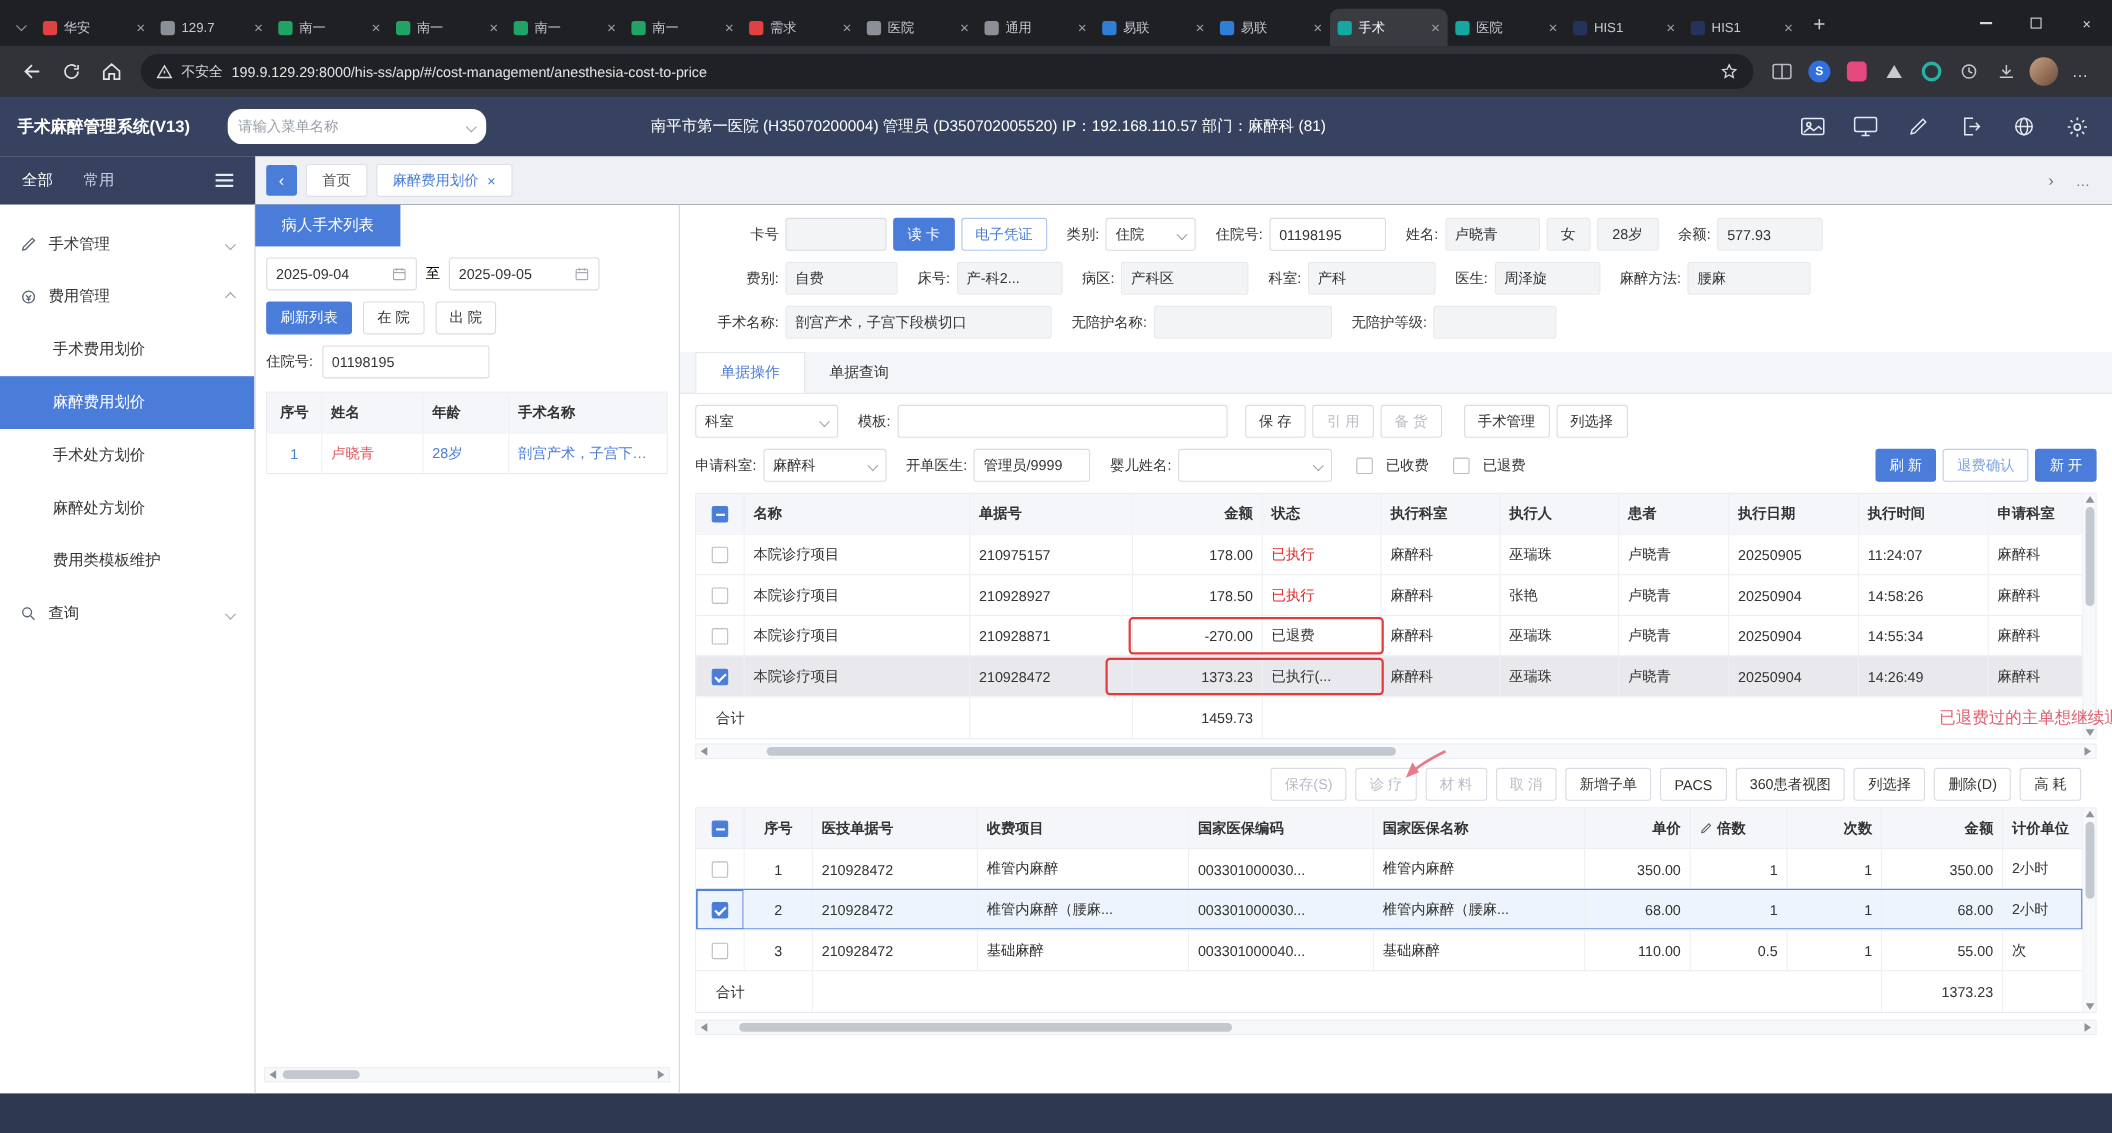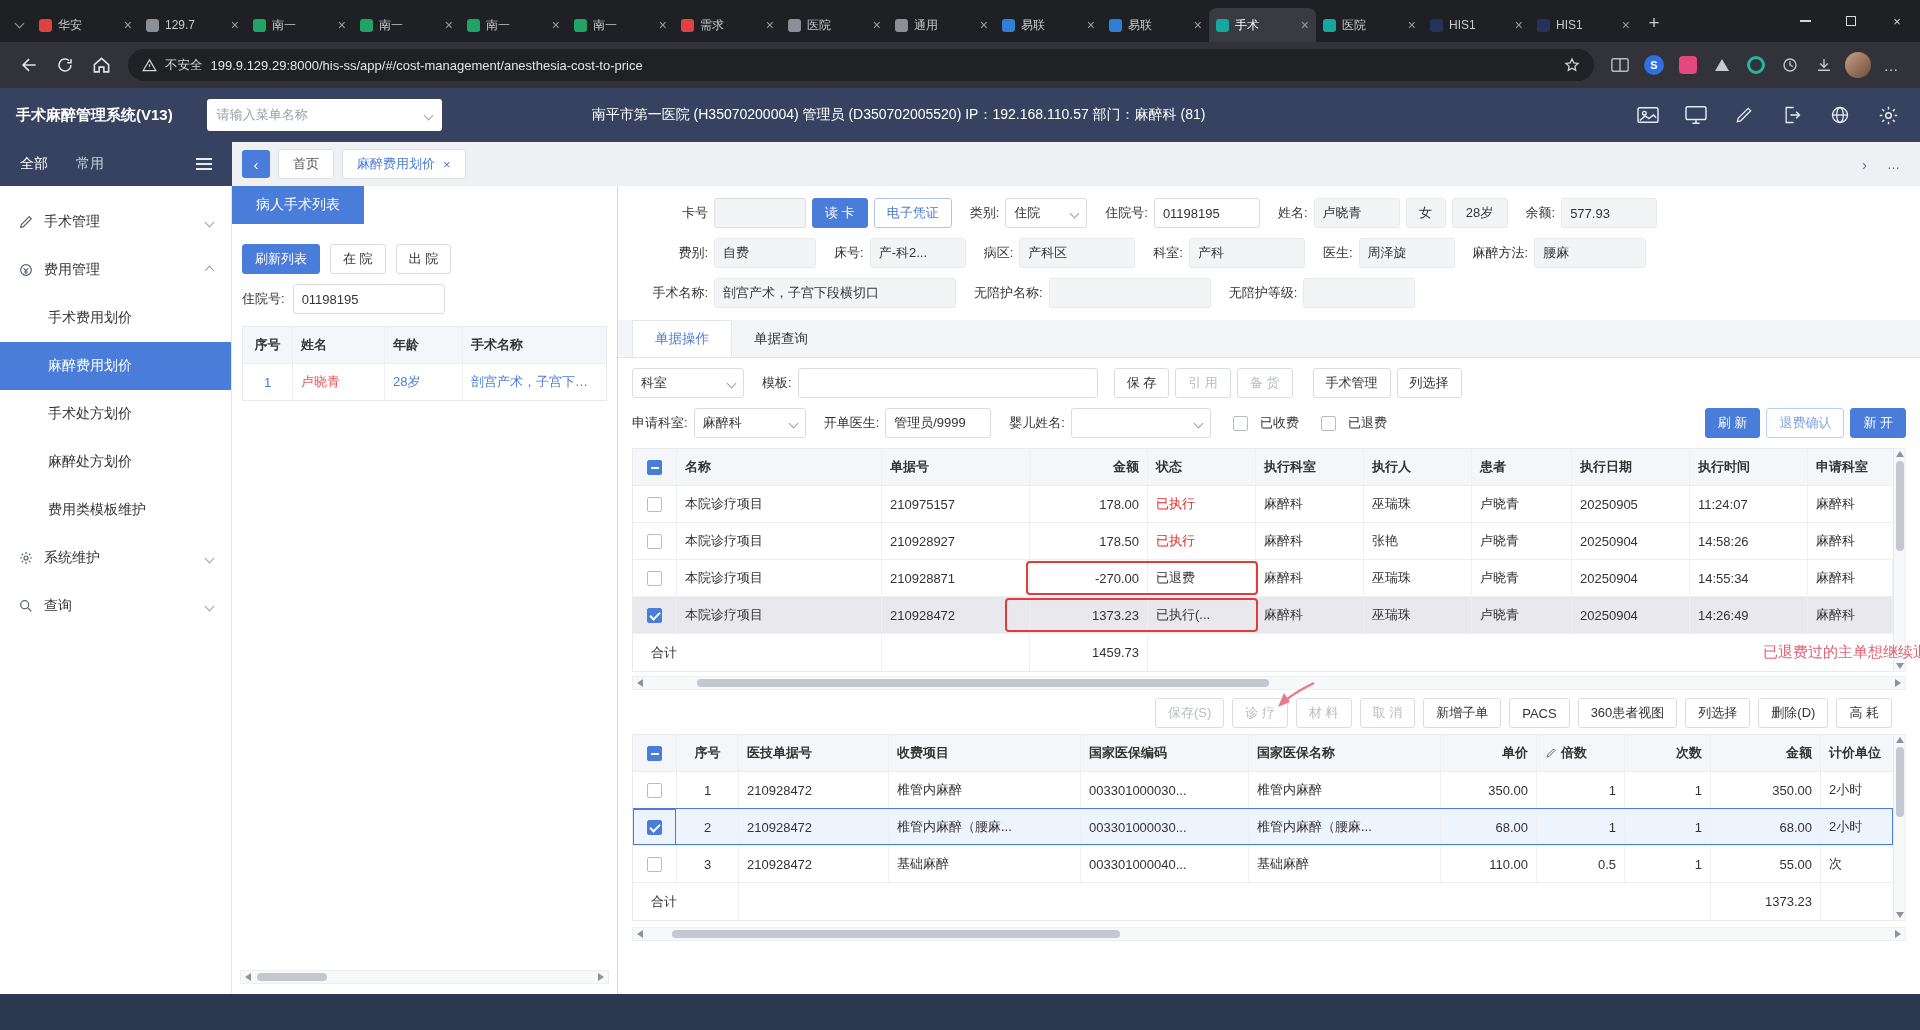--- a/index.html
+++ b/index.html
@@ -35,21 +35,21 @@
               display:flex; align-items:center; justify-content:center; }
   .avatar { width:26px; height:26px; border-radius:50%; background:linear-gradient(135deg,#c9a184,#6d4c3a); }
   .tri { width:0; height:0; border-style:solid; }
   .tri-dark-up { border-width:0 7px 12px 7px; border-color:transparent transparent #c8c9cc transparent; }
   .teal-ring { width:18px; height:18px; border-radius:50%; border:3px solid #27b3a4; }
   .more-dots { color:#d6d8dc; font-size:15px; letter-spacing:2px; }
 
   
   .app-header { height:54px; background:#36425f; display:flex; align-items:center; padding:0 16px; color:#fff; flex:none; }
   .app-title { font-size:15px; font-weight:bold; white-space:nowrap; }
-  .menu-search { width:235px; height:32px; background:#fff; border-radius:3px; margin-left:34px;
+  .menu-search { width:235px; height:32px; background:#fff; border-radius:13px; margin-left:34px;
                  display:flex; align-items:center; padding:0 10px; color:#9aa0a8; font-size:13px; }
   .header-context { margin-left:150px; font-size:14px; white-space:nowrap; }
   .header-icons { margin-left:auto; display:flex; gap:24px; align-items:center; padding-right:4px; }
   .hic { width:24px; height:24px; display:flex; align-items:center; justify-content:center; }
 
   
   .tabrow { height:44px; display:flex; background:#eef0f4; flex:none; }
   .tabrow-left { width:232px; background:#36425f; display:flex; align-items:center; padding:0 20px; gap:28px;
                  color:#fff; font-size:14px; flex:none; }
   .hamburger { margin-left:auto; display:flex; flex-direction:column; gap:3px; }
@@ -422,39 +422,48 @@
           <span>手术处方划价</span>
         </div>
       <div class="menu-child">
           <span>麻醉处方划价</span>
         </div>
       <div class="menu-child">
           <span>费用类模板维护</span>
         </div>
       <div class="menu-row">
         <svg width="16" height="16" viewBox="0 0 24 24" fill="none" stroke="#5a6270" stroke-width="1.8">
-            <circle cx="12" cy="12" r="3"></circle>
-            <path d="M12 3v3M12 18v3M3 12h3M18 12h3M5.6 5.6l2 2M16.4 16.4l2 2M18.4 5.6l-2 2M7.6 16.4l-2 2"></path>
-          </svg>
-        <span>系统维护</span>
-        <span class="chev down mr-auto"></span>
-      </div>
-      <div class="menu-row">
-        <svg width="16" height="16" viewBox="0 0 24 24" fill="none" stroke="#5a6270" stroke-width="1.8">
             <circle cx="10" cy="10" r="6"></circle>
             <path d="M15 15l5 5"></path>
           </svg>
         <span>查询</span>
         <span class="chev down mr-auto"></span>
       </div>
     </div>
 
     <div class="patient-panel">
       <div class="pp-title">病人手术列表</div>
       <div class="pp-body">
+        <div class="row" style="gap:8px">
+          <div class="date-box">
+            <span>2025-09-04</span>
+            <svg class="mr-auto" style="margin-left:auto" width="14" height="14" viewBox="0 0 24 24" fill="none" stroke="#a6abb5" stroke-width="1.8">
+                <rect x="3" y="5" width="18" height="16" rx="2"></rect>
+                <path d="M3 10h18M8 3v4M16 3v4"></path>
+              </svg>
+          </div>
+          <span>至</span>
+          <div class="date-box">
+            <span>2025-09-05</span>
+            <svg style="margin-left:auto" width="14" height="14" viewBox="0 0 24 24" fill="none" stroke="#a6abb5" stroke-width="1.8">
+                <rect x="3" y="5" width="18" height="16" rx="2"></rect>
+                <path d="M3 10h18M8 3v4M16 3v4"></path>
+              </svg>
+          </div>
+        </div>
         <div class="row" style="gap:10px; margin-top:10px">
           <button class="btn primary">刷新列表</button>
           <button class="btn">在 院</button>
           <button class="btn">出 院</button>
         </div>
         <div class="row" style="gap:8px; margin-top:10px">
           <span class="lbl" style="margin-left:0">住院号:</span>
           <input class="input" style="width: 152px;" value="01198195">
         </div>
         <div class="tbl" style="margin-top:12px">
@@ -556,21 +565,21 @@
             <span>单据操作</span>
           </div>
         <div class="doc-tab2">
             <span>单据查询</span>
           </div>
       </div>
 
       <div class="ops-area">
 
         <div class="form-row" style="margin-bottom:10px">
-          <div class="select" style="width:112px">
+          <div class="select" style="width:130px">
               <span>科室</span>
               <span class="chev down"></span>
             </div>
           <span class="lbl">模板:</span>
           <input class="input" style="width: 300px;">
           <button class="btn" style="margin-left:10px">保 存</button>
           <button class="btn disabled">引 用</button>
           <button class="btn disabled">备 货</button>
           <button class="btn" style="margin-left:14px">手术管理</button>
           <button class="btn">列选择</button>

